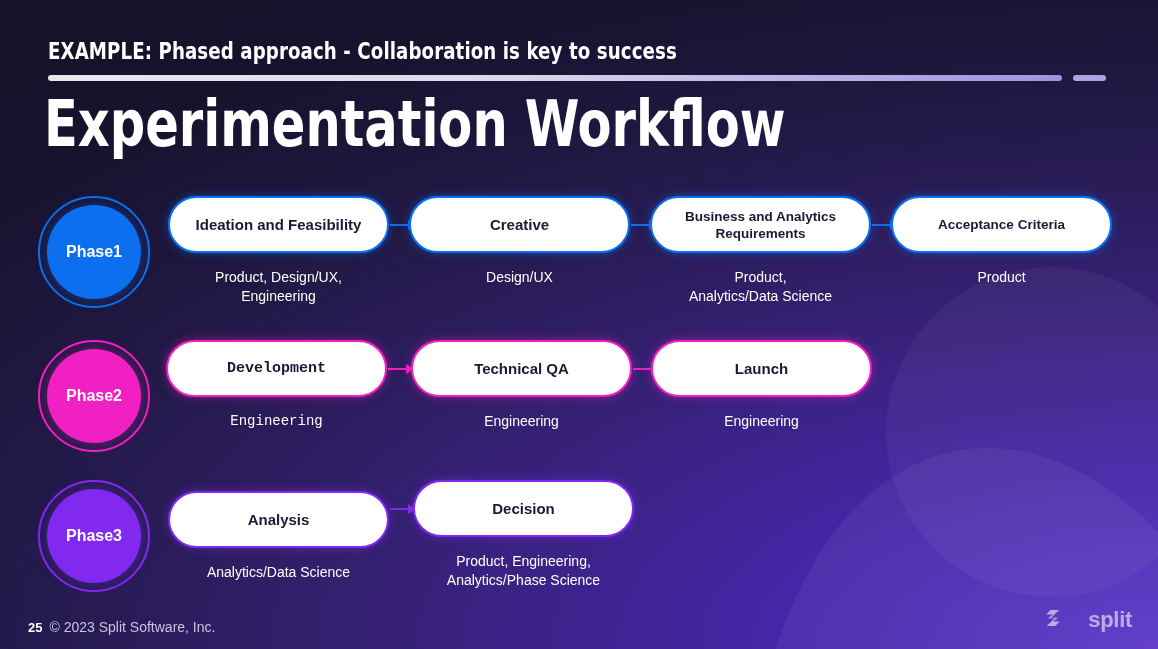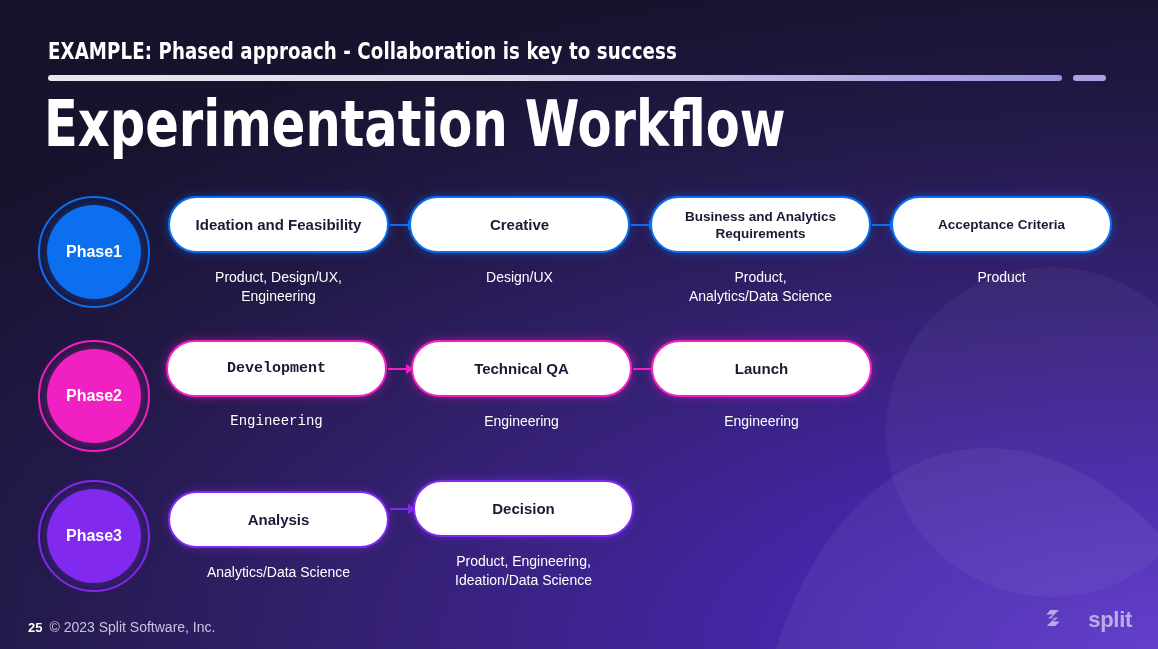--- a/index.html
+++ b/index.html
@@ -274,21 +274,21 @@
         </div>
         <div class="arrow" style="left: 390px;">
           <div class="shaft" style="background: rgb(130, 41, 240);"></div>
           <div class="head" style="border-left-color: rgb(130, 41, 240);"></div>
         </div>
         <div class="node" style="left: 413px; top: 0px;">
           <div class="pill" style="border-color: rgb(130, 41, 240); box-shadow: rgba(130, 41, 240, 0.5) 0px 0px 10px;">
             <span>Decision</span>
           </div>
           <div class="caption">Product, Engineering,
-Ideation/Data Science</div>
+Analytics/Phase Science</div>
         </div>
       </div>
     </div>
 
   <div class="footer-left">
     <span class="pageno">25</span>
     <span class="copyright">© 2023 Split Software, Inc.</span>
   </div>
 
   <div class="logo">

